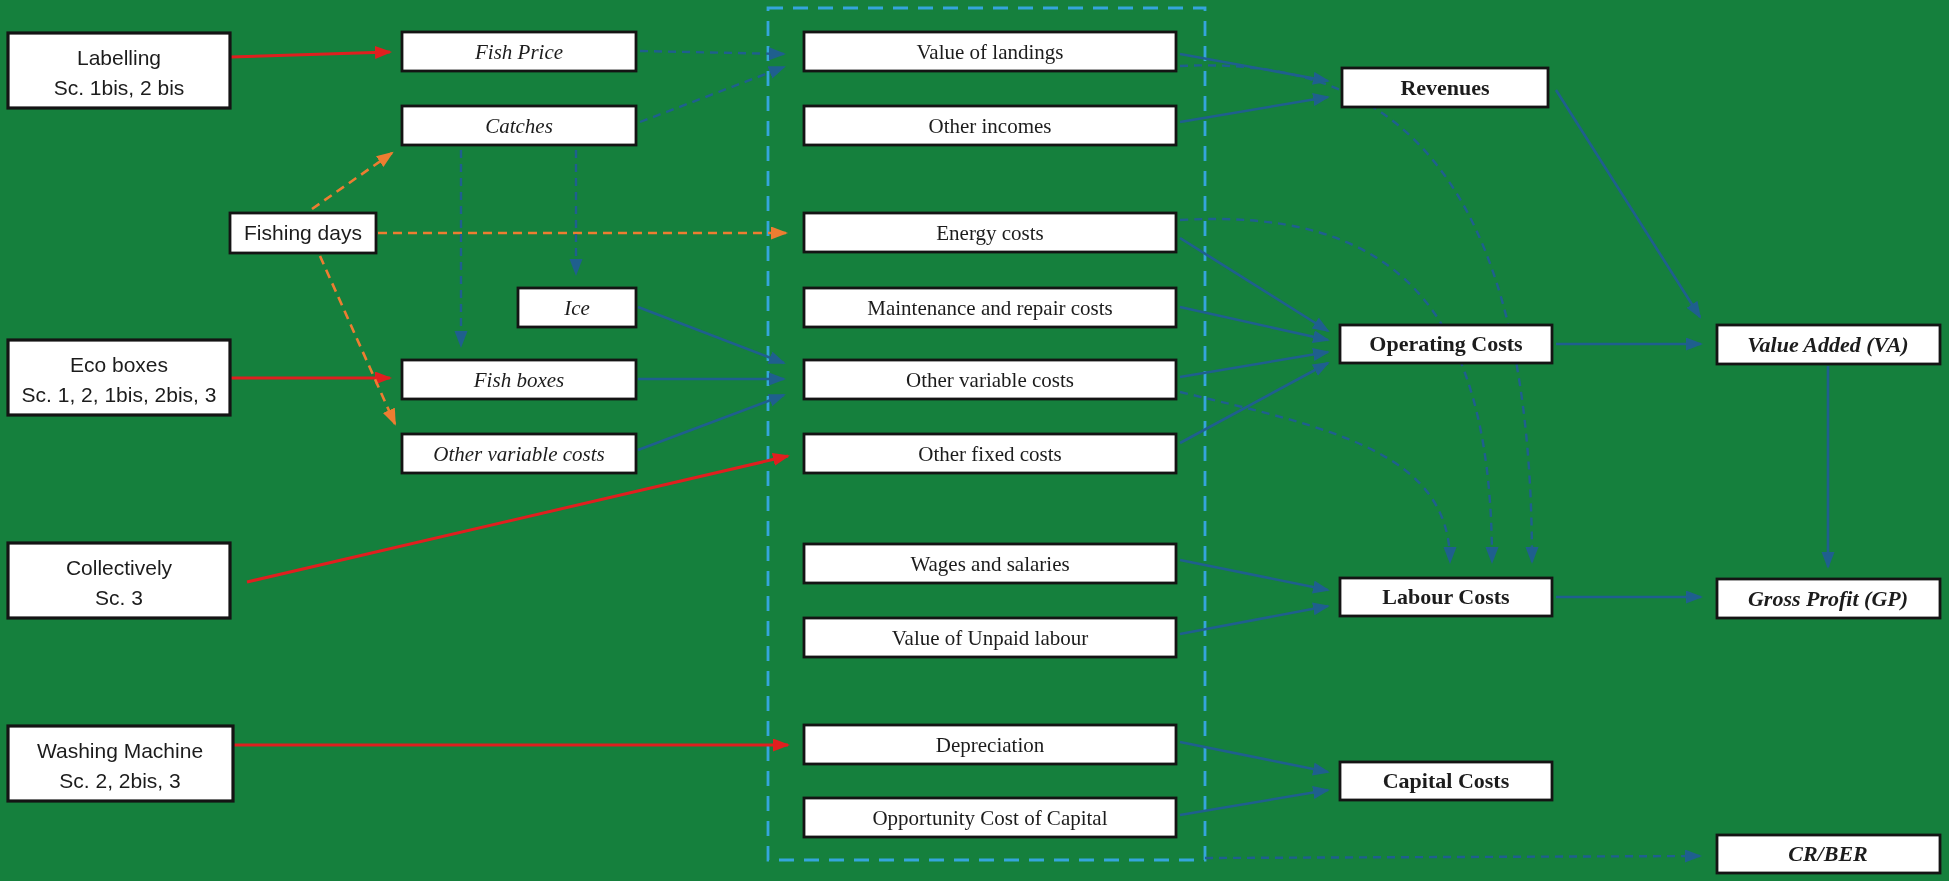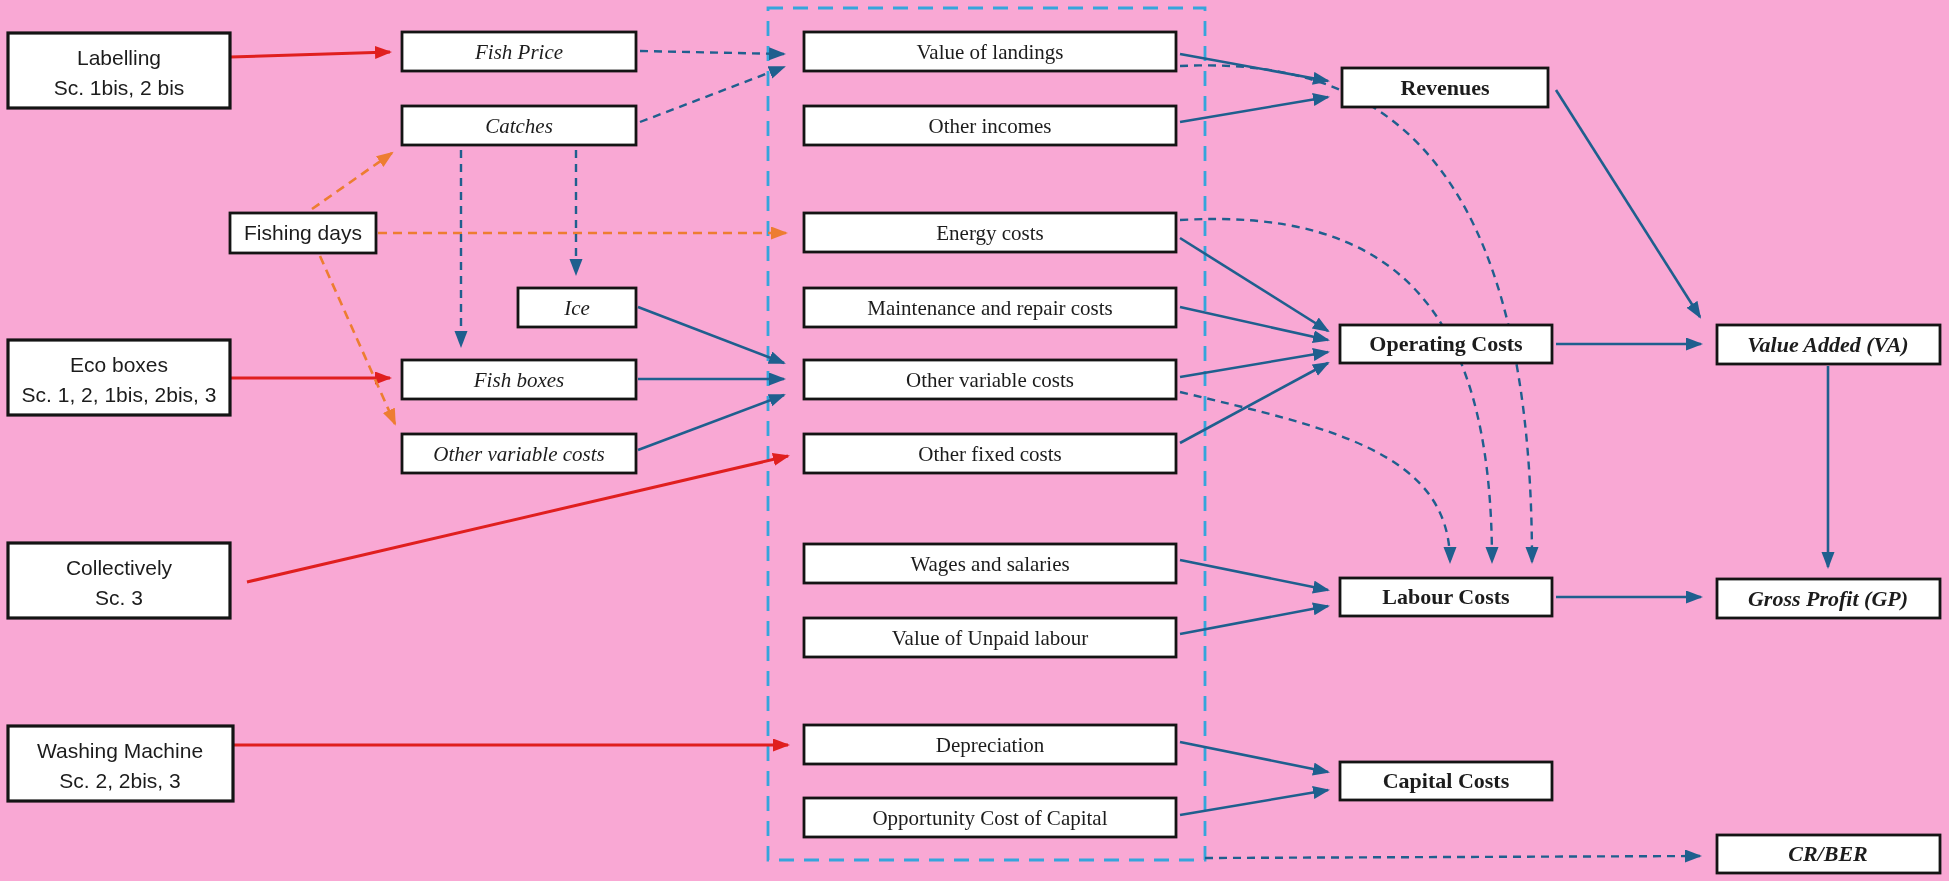--- a/index.html
+++ b/index.html
@@ -1,16 +1,16 @@
 <!DOCTYPE html>
 <html><head>
 <meta charset="utf-8">
 <style>
   html,body{margin:0;padding:0;background:#ffffff;}
-  .stage{position:relative;width:1949px;height:881px;background:#f9a8d4;
+  .stage{position:relative;width:1949px;height:881px;background:#15803d;
          font-family:"Liberation Sans", sans-serif;}
   svg{display:block;}
   
   .nbox{fill:#ffffff;stroke:#141414;stroke-width:2.8px;}
   .nbox-left{stroke-width:3.2px;}
   .t{fill:#1c1c1c;}
   .t-sans{font-family:"Liberation Sans", sans-serif;font-size:21px;}
   .t-serif{font-family:"Liberation Serif", serif;font-size:21px;}
   .t-serif-i{font-family:"Liberation Serif", serif;font-size:21px;font-style:italic;}
   .t-serif-b{font-family:"Liberation Serif", serif;font-size:22px;font-weight:bold;}

